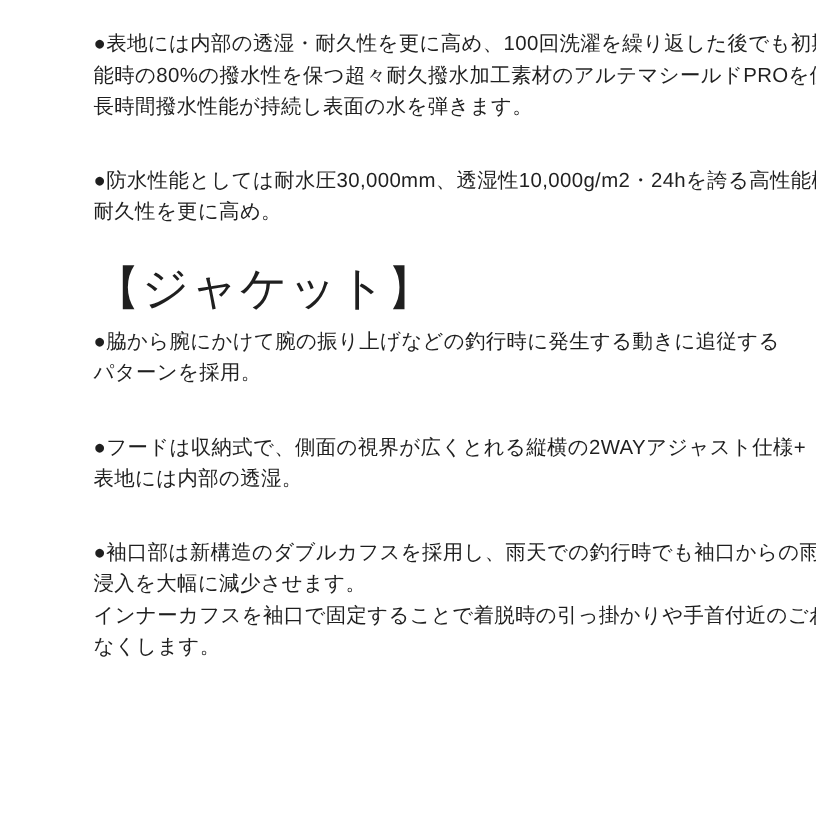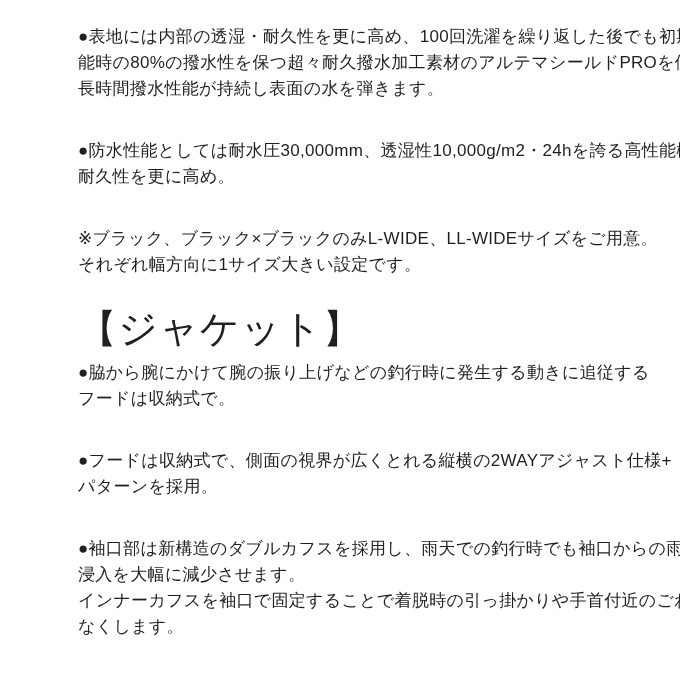--- a/index.html
+++ b/index.html
@@ -39,28 +39,26 @@
 <body>
 
 <main class="content">
   <p class="para">●表地には内部の透湿・耐久性を更に高め、100回洗濯を繰り返した後でも初期性
 能時の80%の撥水性を保つ超々耐久撥水加工素材のアルテマシールドPROを使用し、
 長時間撥水性能が持続し表面の水を弾きます。</p>
 
   <p class="para">●防水性能としては耐水圧30,000mm、透湿性10,000g/m2・24hを誇る高性能機
 耐久性を更に高め。</p>
 
-  <p class="para">※ブラック、ブラック×ブラックのみL-WIDE、LL-WIDEサイズをご用意。
-それぞれ幅方向に1サイズ大きい設定です。</p>
 
   <h2 class="section-heading">【ジャケット】</h2>
 
   <p class="para">●脇から腕にかけて腕の振り上げなどの釣行時に発生する動きに追従する
-フードは収納式で。</p>
+パターンを採用。</p>
 
   <p class="para">●フードは収納式で、側面の視界が広くとれる縦横の2WAYアジャスト仕様+
-パターンを採用。</p>
+表地には内部の透湿。</p>
 
   <p class="para">●袖口部は新構造のダブルカフスを採用し、雨天での釣行時でも袖口からの雨の
 浸入を大幅に減少させます。
 インナーカフスを袖口で固定することで着脱時の引っ掛かりや手首付近のごわつきを
 なくします。</p>
 </main>
 
 </body></html>

